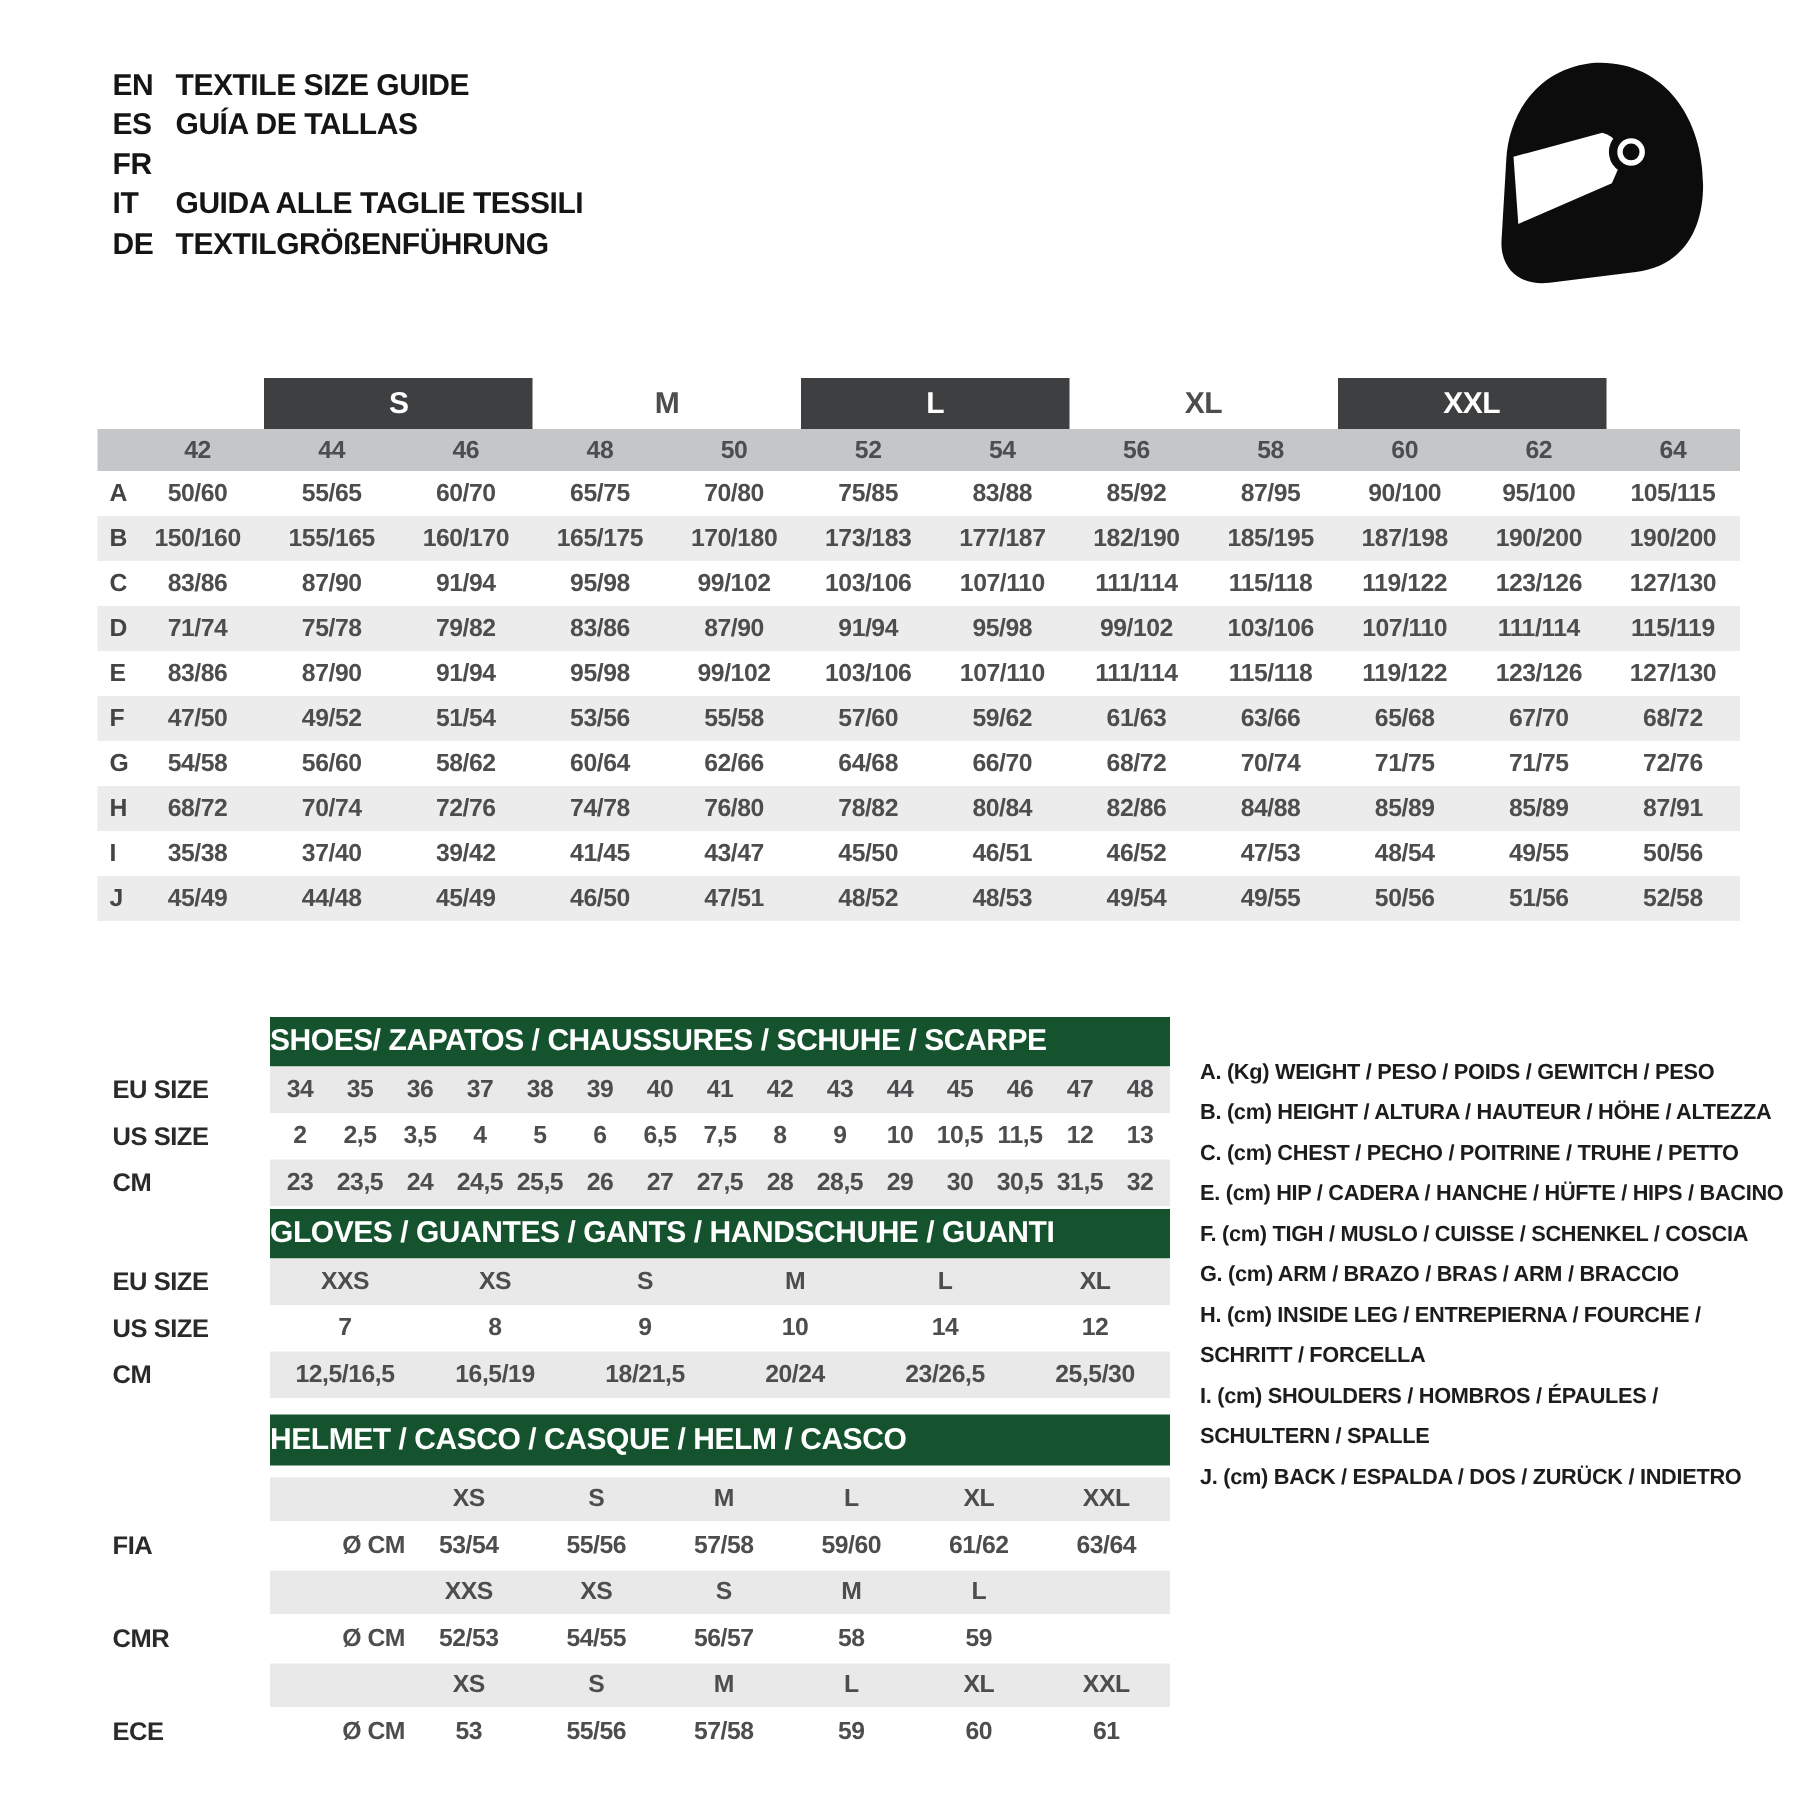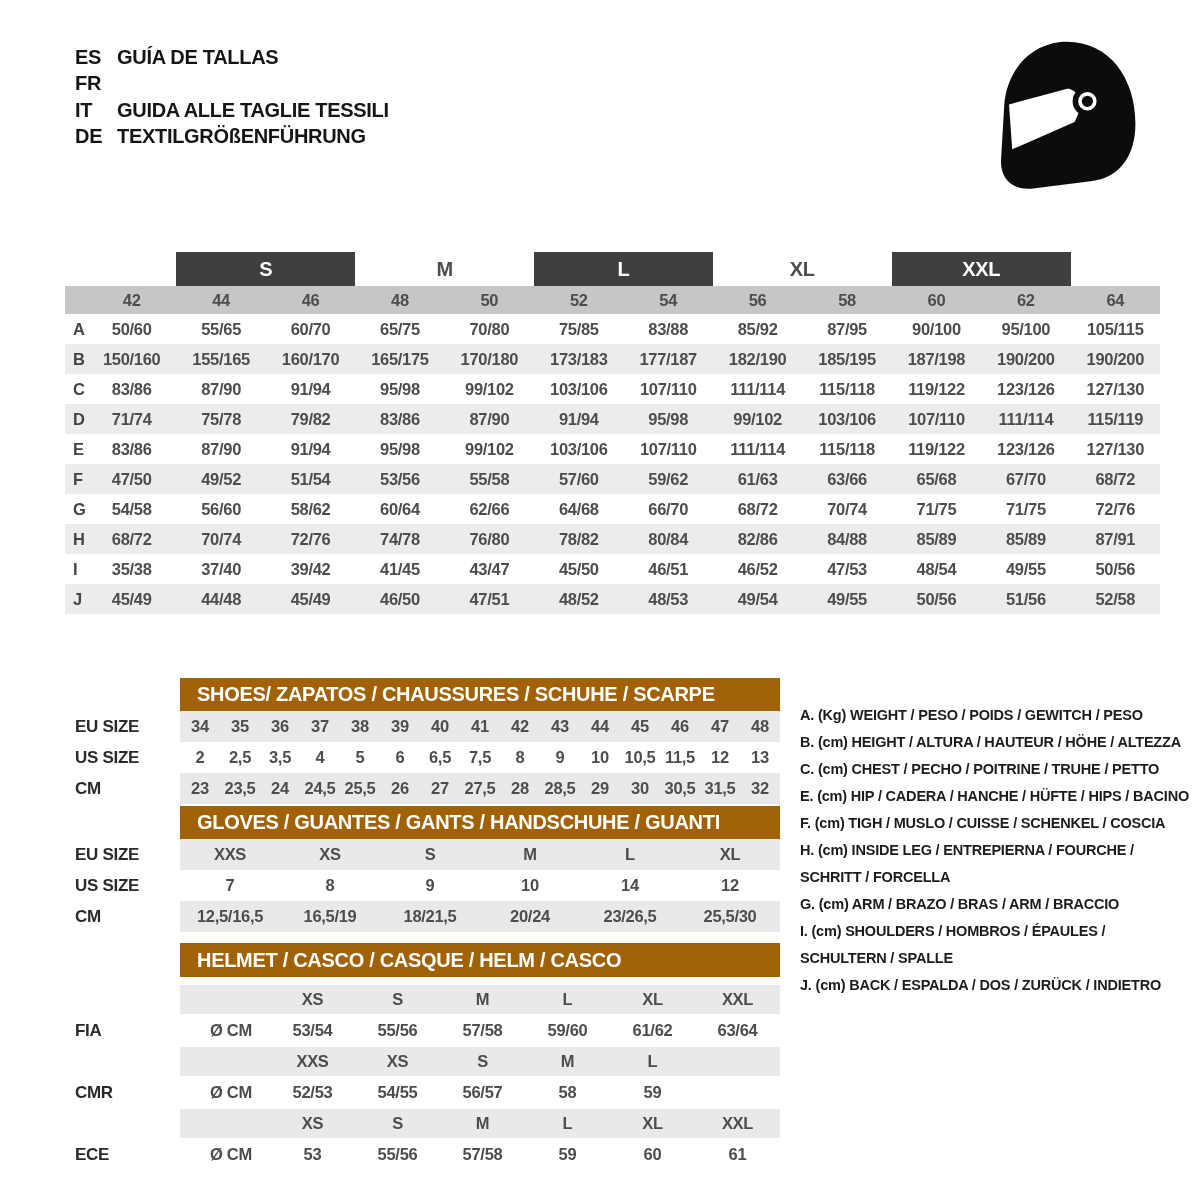--- a/index.html
+++ b/index.html
@@ -30,22 +30,22 @@
   .num-band { height:28px; background:#c5c6c8; align-items:center; }
   .num-band span, .trow span, .trow .letter-cell {
       display:flex; align-items:center; justify-content:center;
       font-size:16.5px; font-weight:bold; color:#4c4d4f; white-space:nowrap; }
   .rows-repeat .trow { height:30px; align-items:center; }
   .rows-repeat div.trow:nth-of-type(even) { background:#ececec; }
   .trow .letter-cell { justify-content:flex-start; padding-left:8px; color:#434446; }
 
   
   .section { position:absolute; left:65px; width:715px; }
-  .sec-bar { margin-left:115px; width:600px; height:33px; background:#a16207;
-             display:flex; align-items:center; padding-left:17px;
+  .sec-bar { margin-left:115px; width:600px; height:33px; background:#14532d;
+             display:flex; align-items:center; padding-left:0;
              font-size:20px; font-weight:bold; color:#ffffff; white-space:nowrap; }
   .sec-row { display:grid; grid-template-columns:115px 600px; height:31px; }
   .sec-label { display:flex; align-items:center; padding-left:10px;
                font-size:17px; font-weight:bold; color:#2a2a2a; }
   .sec-cells { display:grid; align-items:center; }
   .cells15 { grid-template-columns:repeat(15,1fr); }
   .cells6  { grid-template-columns:repeat(6,1fr); }
   .sec-cells span { text-align:center; font-size:16.5px; font-weight:bold; color:#4c4d4f; white-space:nowrap; }
   .sec-repeat div.sec-row:nth-of-type(odd) .sec-cells { background:#e9e9ea; }
 
@@ -53,31 +53,35 @@
   .helm-groups { margin-top:8px; }
   .helm-group { position:relative; }
   .helm-gutter { position:absolute; left:10px; bottom:0; height:33px; display:flex; align-items:center;
                  font-size:17px; font-weight:bold; color:#2a2a2a; }
   .helm-band, .helm-vals { margin-left:115px; width:600px; display:grid;
                  grid-template-columns:90px repeat(6,85px); align-items:center; }
   .helm-band { height:29px; background:#e9e9ea; }
   .helm-vals { height:33px; }
   .helm-band span, .helm-vals span { text-align:center; font-size:16.5px; font-weight:bold;
                  color:#4c4d4f; white-space:nowrap; }
-  .helm-vals .unit-cell { text-align:center; padding-left:12px; color:#4c4d4f; }
+  .helm-vals .unit-cell { text-align:right; padding-left:12px; color:#4c4d4f; }
 
   
   .legend { position:absolute; left:800px; top:680px; width:392px;margin-top:22px; }
   .legend-item { font-size:14.5px; font-weight:bold; color:#1c1c1c; line-height:27px; letter-spacing:-0.2px; }
 </style>
 </head>
 <body>
 
 <div class="lang-block">
 
+    <div class="lang-row">
+      <span class="lang-code">EN</span>
+      <span class="lang-label">TEXTILE SIZE GUIDE</span>
+    </div>
 
     <div class="lang-row">
       <span class="lang-code">ES</span>
       <span class="lang-label">GUÍA DE TALLAS</span>
     </div>
 
     <div class="lang-row">
       <span class="lang-code">FR</span>
     </div>
 
@@ -500,20 +504,20 @@
 
     <div class="legend-item">B. (cm) HEIGHT / ALTURA / HAUTEUR / HÖHE / ALTEZZA</div>
 
     <div class="legend-item">C. (cm) CHEST / PECHO / POITRINE / TRUHE / PETTO</div>
 
 
     <div class="legend-item">E. (cm) HIP / CADERA / HANCHE / HÜFTE / HIPS / BACINO</div>
 
     <div class="legend-item">F. (cm) TIGH / MUSLO / CUISSE / SCHENKEL / COSCIA</div>
 
+    <div class="legend-item">G. (cm) ARM / BRAZO / BRAS / ARM / BRACCIO</div>
+
     <div class="legend-item">H. (cm) INSIDE LEG / ENTREPIERNA / FOURCHE / SCHRITT / FORCELLA</div>
-
-    <div class="legend-item">G. (cm) ARM / BRAZO / BRAS / ARM / BRACCIO</div>
 
     <div class="legend-item">I. (cm) SHOULDERS / HOMBROS / ÉPAULES / SCHULTERN / SPALLE</div>
 
     <div class="legend-item">J. (cm) BACK / ESPALDA / DOS / ZURÜCK / INDIETRO</div>
   </div>
 
 </body></html>

